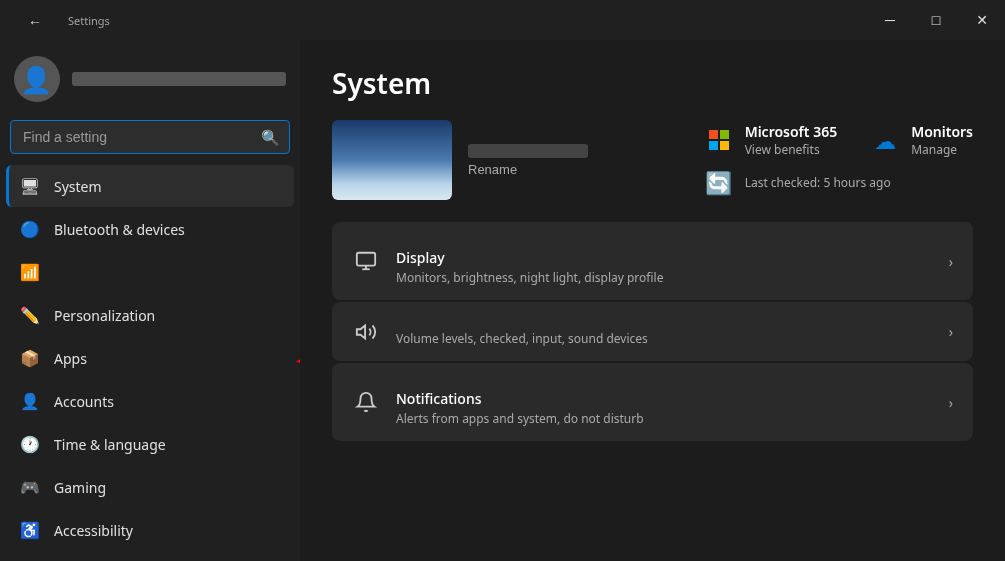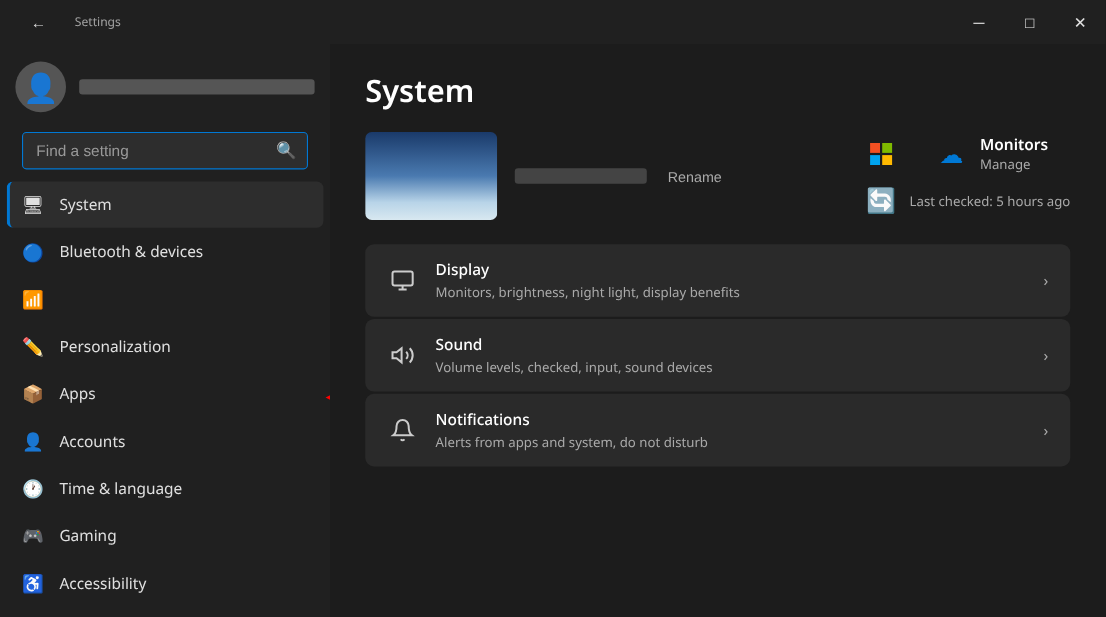--- a/index.html
+++ b/index.html
@@ -85,21 +85,21 @@
       font-size: 26px;
       color: #ccc;
     }
     .profile-name-blur {
       flex: 1;
       height: 14px;
       background: #555;
       border-radius: 3px;
     }
     .search-box {
-      margin: 6px 20px 10px;
+      margin: 6px 10px 10px;
       position: relative;
     }
     .search-input {
       width: 100%;
       background: #2d2d2d;
       border: 1.5px solid #0078d4;
       border-radius: 4px;
       color: #fff;
       padding: 8px 36px 8px 12px;
       font-size: 14px;
@@ -175,22 +175,22 @@
       justify-content: center;
       position: relative;
     }
     .pc-preview-img {
       width: 100%;
       height: 100%;
       background: linear-gradient(180deg, #1a3a6a 0%, #4a7ab0 50%, #b8d4e8 80%, #d8e8f0 100%);
     }
     .pc-name-area {
       display: flex;
-      flex-direction: row;
-      gap: 19px;
+      flex-direction: column;
+      gap: 4px;
     }
     .pc-name-blur {
       width: 120px;
       height: 14px;
       background: #444;
       border-radius: 3px;
     }
     .rename-btn {
       color: #aaa;
       font-size: 13px;
@@ -250,20 +250,21 @@
       height: 28px;
       display: flex;
       align-items: center;
       justify-content: center;
       font-size: 18px;
       color: #ccc;
       flex-shrink: 0;
     }
     .settings-item-text {
       flex: 1;
+      margin-top: 12px;
     }
     .settings-item-title {
       font-size: 14px;
       font-weight: 500;
       color: #fff;
     }
     .settings-item-desc {
       font-size: 12px;
       color: #aaa;
       margin-top: 2px;
@@ -379,20 +380,24 @@
 
           <div class="info-card">
             <div class="info-card-icon ms365-icon">
               <svg width="24" height="24" viewBox="0 0 24 24" xmlns="http://www.w3.org/2000/svg">
                 <rect x="2" y="2" width="9" height="9" fill="#f25022"></rect>
                 <rect x="13" y="2" width="9" height="9" fill="#7fba00"></rect>
                 <rect x="2" y="13" width="9" height="9" fill="#00a4ef"></rect>
                 <rect x="13" y="13" width="9" height="9" fill="#ffb900"></rect>
               </svg>
             </div>
+            <div class="info-card-text">
+              <div class="card-title">Microsoft 365</div>
+              <div class="card-sub">View benefits</div>
+            </div>
           </div>
 
           <div class="info-card">
             <div class="info-card-icon" style="color:#0078d4; font-size:22px;">☁</div>
             <div class="info-card-text">
               <div class="card-title">Monitors</div>
               <div class="card-sub">Manage</div>
             </div>
           </div>
         </div>
@@ -411,35 +416,34 @@
       <div class="settings-item">
         <div class="settings-item-icon">
           <svg width="22" height="22" viewBox="0 0 24 24" fill="none" stroke="#ccc" stroke-width="2">
             <rect x="2" y="3" width="20" height="14" rx="2"></rect>
             <line x1="8" y1="21" x2="16" y2="21"></line>
             <line x1="12" y1="17" x2="12" y2="21"></line>
           </svg>
         </div>
         <div class="settings-item-text">
           <div class="settings-item-title">Display</div>
-          <div class="settings-item-desc">Monitors, brightness, night light, display benefits</div>
+          <div class="settings-item-desc">Monitors, brightness, night light, display profile</div>
         </div>
         <span class="chevron">›</span>
       </div>
 
       <div class="settings-item">
         <div class="settings-item-icon">
           <svg width="22" height="22" viewBox="0 0 24 24" fill="none" stroke="#ccc" stroke-width="2">
             <polygon points="11 5 6 9 2 9 2 15 6 15 11 19 11 5"></polygon>
             <path d="M19.07 4.93a10 10 0 0 1 0 14.14"></path>
             <path d="M15.54 8.46a5 5 0 0 1 0 7.07"></path>
           </svg>
         </div>
         <div class="settings-item-text">
-          <div class="settings-item-title">Sound</div>
           <div class="settings-item-desc">Volume levels, checked, input, sound devices</div>
         </div>
         <span class="chevron">›</span>
       </div>
 
       <div class="settings-item">
         <div class="settings-item-icon">
           <svg width="22" height="22" viewBox="0 0 24 24" fill="none" stroke="#ccc" stroke-width="2">
             <path d="M18 8A6 6 0 0 0 6 8c0 7-3 9-3 9h18s-3-2-3-9"></path>
             <path d="M13.73 21a2 2 0 0 1-3.46 0"></path>

